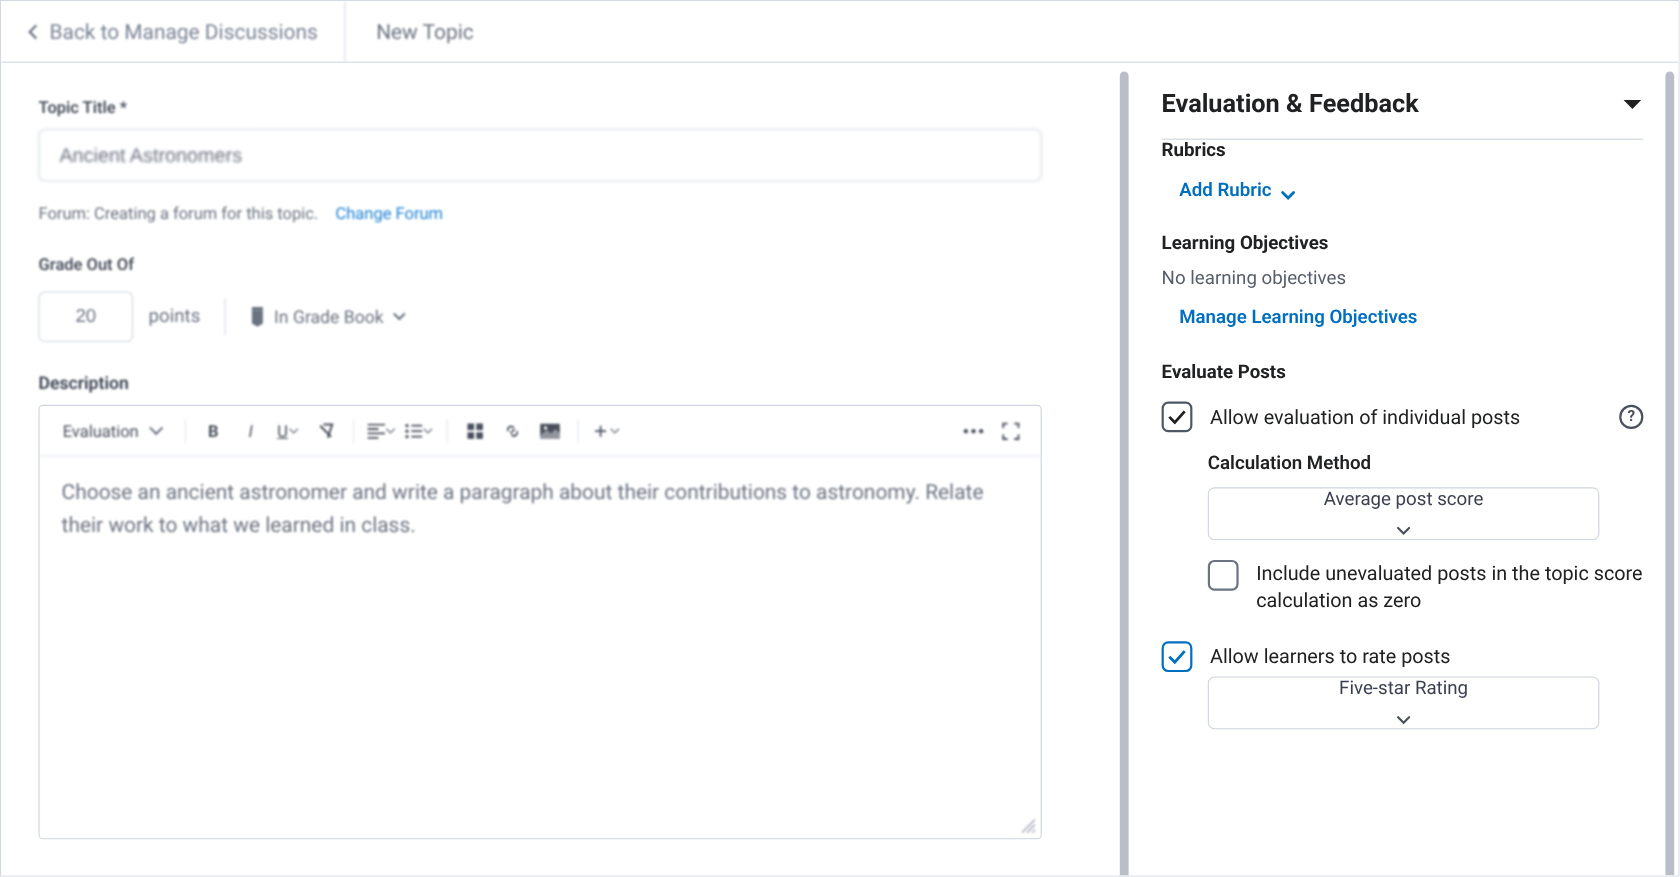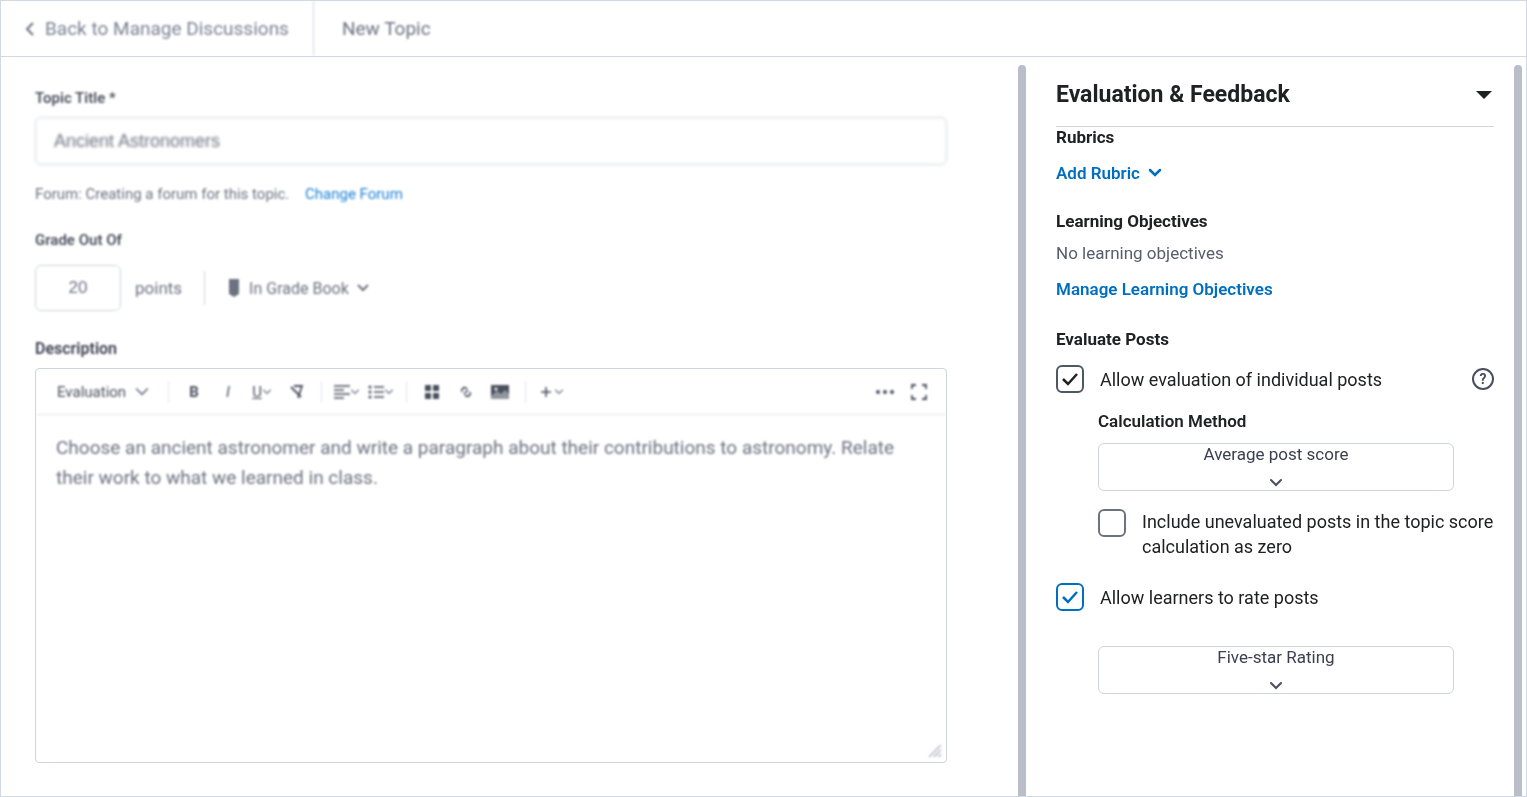--- a/index.html
+++ b/index.html
@@ -29,21 +29,21 @@
 .editor-toolbar { height: 46px; border-bottom: 1px solid #e1e6ee; display: flex; align-items: center; padding: 0 12px; gap: 4px; filter: blur(0.8px); }
 .tb-btn { min-width: 30px; height: 30px; display: flex; align-items: center; justify-content: center; color: #494f5c; cursor: pointer; font-size: 15px; }
 .tb-para { width: 110px; justify-content: space-between; padding: 0 8px; border: 1px solid transparent; }
 .tb-sep { width: 1px; height: 22px; background: #e1e6ee; margin: 0 6px; }
 .editor-body { flex: 1; padding: 18px 20px; font-size: 19px; color: #6b7280; line-height: 1.6; filter: blur(1px); position: relative; }
 .resize-grip { position: absolute; right: 4px; bottom: 4px; width: 14px; height: 14px; color: #9aa1b0; }
 
 .panel-header { display: flex; justify-content: space-between; align-items: center; padding-bottom: 18px; border-bottom: 1px solid #cdd5df; gap: 32px; }
 .panel-title { font-size: 23px; font-weight: 700; color: #202122; }
 .sec-label { font-size: 17px; font-weight: 700; color: #202122; }
-.link-blue { color: #006fbf; font-size: 17px; font-weight: 600; cursor: pointer; display: inline-flex; align-items: center; gap: 8px; margin-top: 16px; }
+.link-blue { color: #006fbf; font-size: 17px; font-weight: 600; cursor: pointer; display: inline-flex; align-items: flex-end; gap: 8px; margin-top: 16px; margin-left: 16px; }
 .muted { color: #565e6c; font-size: 17px; margin-top: 12px; }
 .chk-row { display: flex; align-items: center; gap: 16px; margin-top: 16px; }
 .chk { width: 28px; height: 28px; border: 2px solid #4e5864; border-radius: 6px; display: flex; align-items: center; justify-content: center; cursor: pointer; flex-shrink: 0; }
 .chk.checked svg { display: block; }
 .chk svg { display: none; }
 .chk.blue { border-color: #006fbf; }
 .chk-label { font-size: 18px; color: #202122; }
 .help-icon { margin-left: auto; width: 22px; height: 22px; border-radius: 50%; border: 2px solid #494f5c; display: flex; align-items: center; justify-content: center; font-size: 14px; font-weight: 700; color: #494f5c; cursor: pointer; }
 .indent { margin-left: 42px; }
 .sub-label { font-size: 17px; font-weight: 600; color: #202122; margin-top: 18px; }
@@ -246,21 +246,21 @@
       <div class="chk-row" style="margin-top:24px">
         <div class="chk checked blue">
           <svg width="18" height="14" viewBox="0 0 18 14">
               <path d="M2 7 L7 12 L16 2" stroke="#006fbf" stroke-width="2.5" fill="none"></path>
             </svg>
         </div>
         <div class="chk-label">Allow learners to rate posts</div>
       </div>
 
       <div class="indent">
-        <div class="select" style="margin-top:35px">
+        <div class="select" style="margin-top:4px">
           <span>Five-star Rating</span>
           <svg class="chevron" viewBox="0 0 14 10">
               <path d="M2 2 L7 7 L12 2" stroke="#494f5c" stroke-width="2" fill="none" stroke-linecap="round"></path>
             </svg>
         </div>
       </div>
 
       <div class="right-scroll"></div>
     </div>
   </div>

